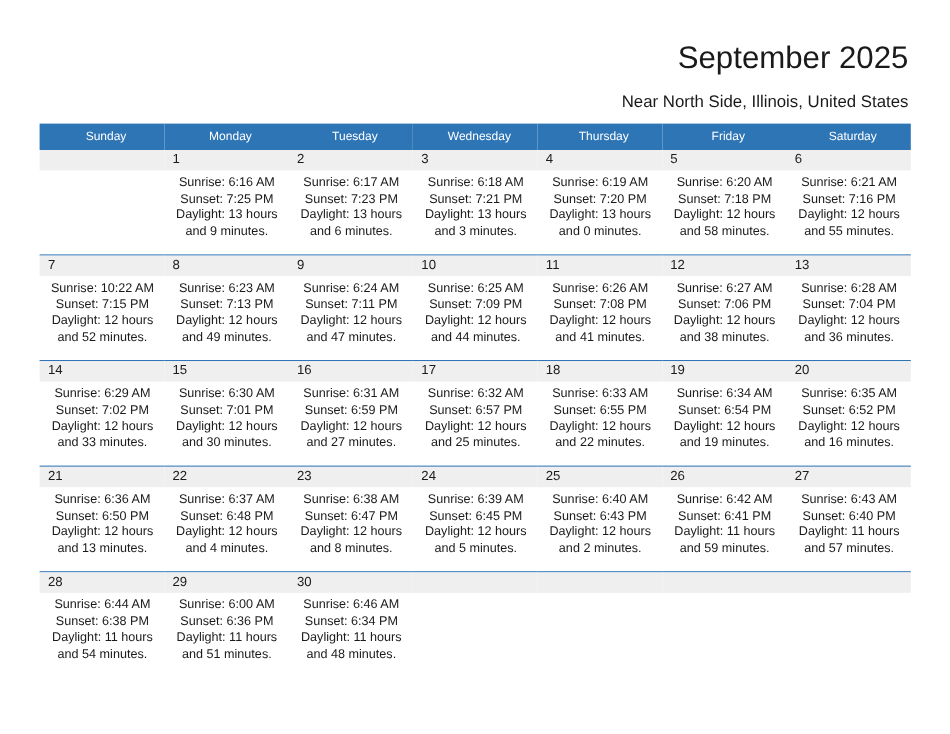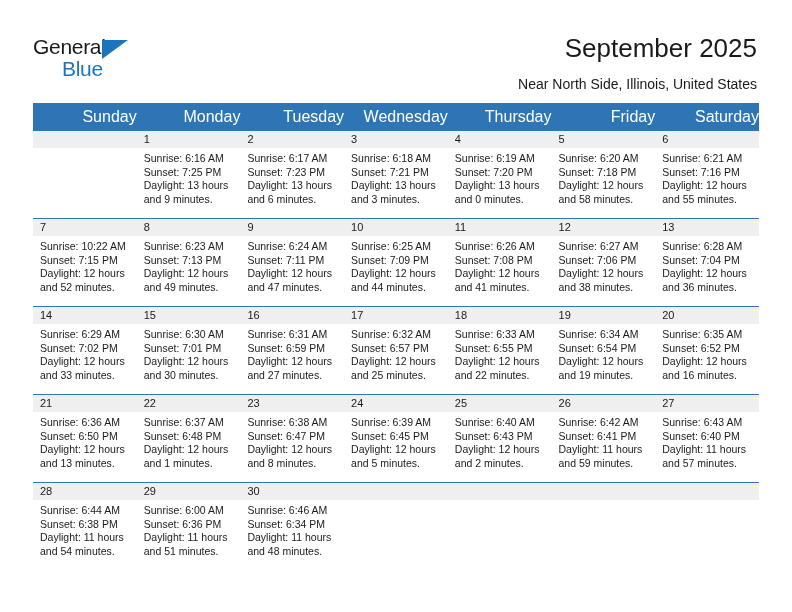--- a/index.html
+++ b/index.html
@@ -96,23 +96,23 @@
 
   .cal-table {
     width: 726px;
     border-collapse: collapse;
     table-layout: fixed;
   }
 
   .cal-table th {
     background: #2e75b6;
     color: #ffffff;
-    font-size: 16px;
+    font-size: 10px;
     font-weight: normal;
-    text-align: right;
+    text-align: center;
     padding: 5px 0 5px 7px;
     height: 12px;
     border: none;
   }
 
   .week-row > td {
     padding: 0;
     vertical-align: top;
     border-top: 1px solid #2e75b6;
     height: 87px;
@@ -135,41 +135,37 @@
     font-size: 11px;
     color: #1a1a1a;
     box-sizing: border-box;
   }
 
   .cell-body {
     padding: 4px 6px 0 7px;
     font-size: 10.5px;
     line-height: 13.6px;
     color: #1a1a1a;
+    text-align: center;
   }
   .cell-body div {
     white-space: nowrap;
   }
 
   .empty .daynum-band {
     background: #efefef;
   }
 </style>
 </head>
 <body>
 
 <div class="page">
 
   <div class="top">
 
-    <div class="logo">
-      <span class="logo-general">General</span>
-      <span class="logo-tri"></span>
-      <span class="logo-blue">Blue</span>
-    </div>
 
     <div class="title">September 2025</div>
     <div class="subtitle">Near North Side, Illinois, United States</div>
   </div>
 
   <div class="calendar">
     <table class="cal-table">
       <thead>
         <tr>
           <th>Sunday</th>
@@ -425,21 +421,21 @@
                 </div>
               </div>
             </td>
             <td>
               <div class="cell-inner">
                 <div class="daynum-band">22</div>
                 <div class="cell-body">
                   <div>Sunrise: 6:37 AM</div>
                   <div>Sunset: 6:48 PM</div>
                   <div>Daylight: 12 hours</div>
-                  <div>and 1 minutes.</div>
+                  <div>and 4 minutes.</div>
                 </div>
               </div>
             </td>
             <td>
               <div class="cell-inner">
                 <div class="daynum-band">23</div>
                 <div class="cell-body">
                   <div>Sunrise: 6:38 AM</div>
                   <div>Sunset: 6:47 PM</div>
                   <div>Daylight: 12 hours</div>

